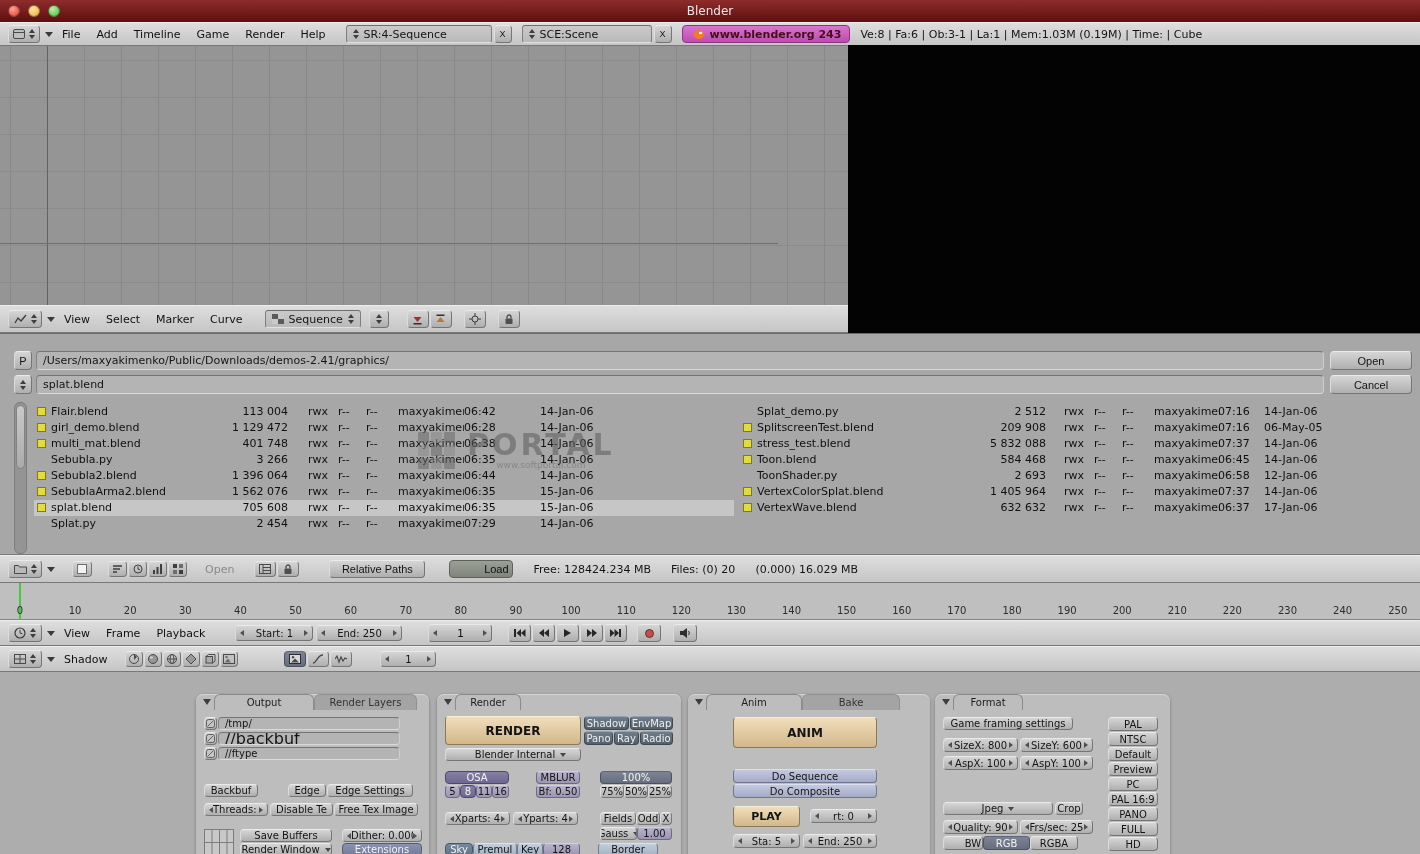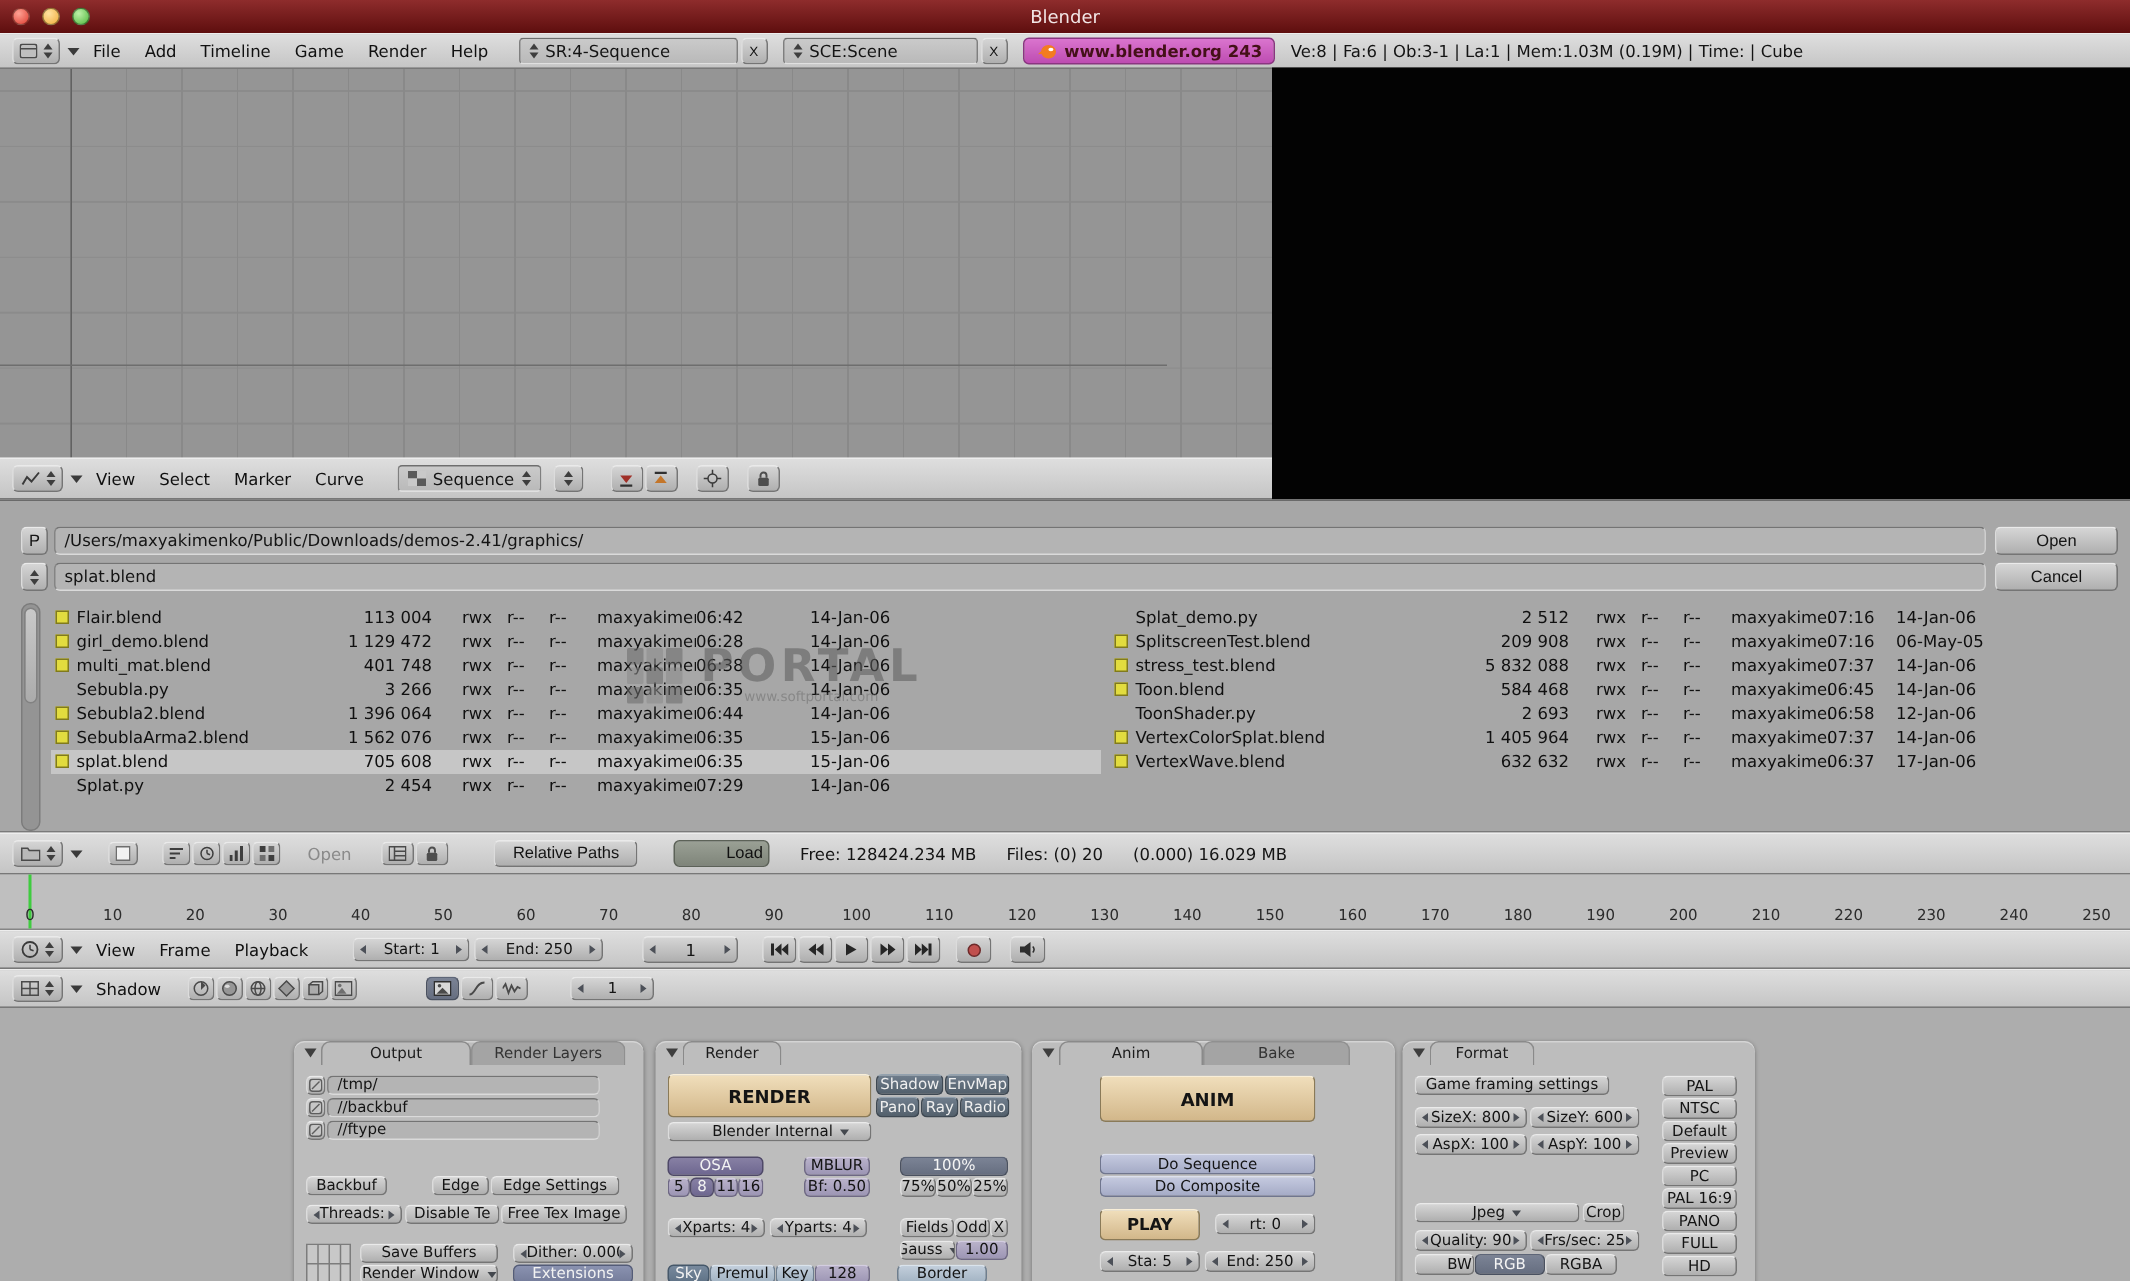--- a/index.html
+++ b/index.html
@@ -709,21 +709,21 @@
             <line x1="2" y1="7" x2="7" y2="2" stroke="#5E5E5E"></line>
           </svg>
       </button>
       <div class="tfield p-abs" style="left:22px;top:23px;width:182px;height:13px;font-size:10px;">/tmp/</div>
       <button class="btn p-abs" style="left:8px;top:38px;width:13px;height:13px;">
         <svg width="9" height="9">
             <rect x="0.5" y="0.5" width="8" height="8" rx="2" fill="#C6C6C6" stroke="#5E5E5E"></rect>
             <line x1="2" y1="7" x2="7" y2="2" stroke="#5E5E5E"></line>
           </svg>
       </button>
-      <div class="tfield p-abs" style="left:22px;top:38px;width:182px;height:13px;font-size:10px;">//backbuf</div>
+      <div class="tfield p-abs" style="left:22px;top:38px;width:182px;height:13px;font-size:16px;">//backbuf</div>
       <button class="btn p-abs" style="left:8px;top:53px;width:13px;height:13px;">
         <svg width="9" height="9">
             <rect x="0.5" y="0.5" width="8" height="8" rx="2" fill="#C6C6C6" stroke="#5E5E5E"></rect>
             <line x1="2" y1="7" x2="7" y2="2" stroke="#5E5E5E"></line>
           </svg>
       </button>
       <div class="tfield p-abs" style="left:22px;top:53px;width:182px;height:13px;font-size:10px;">//ftype</div>
 
       <div class="btn p-abs" style="left:8px;top:90px;width:54px;height:13px;">Backbuf</div>
       <div class="btn p-abs" style="left:92px;top:90px;width:38px;height:13px;">Edge</div>

